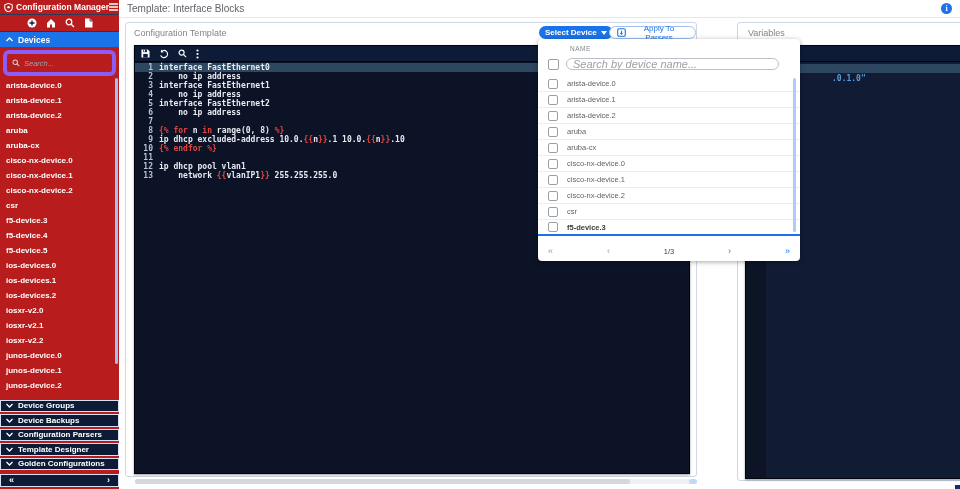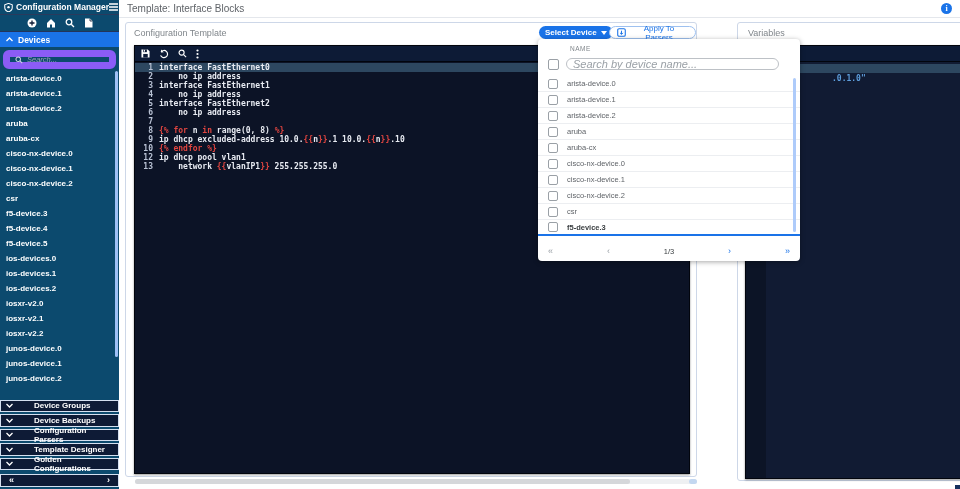--- a/index.html
+++ b/index.html
@@ -2,42 +2,42 @@
 <html><head>
 <meta charset="utf-8">
 <style>
   * { margin:0; padding:0; box-sizing:border-box; }
   html,body { width:960px; height:489px; overflow:hidden; background:#fff;
     font-family:"Liberation Sans", sans-serif; }
   .app { position:relative; width:960px; height:489px; }
 
   
   .sidebar { position:absolute; left:0; top:0; width:119px; height:489px;
-    background:#0c4a6e; color:#fff; }
+    background:#b91c1c; color:#fff; }
   .brand-row { display:flex; align-items:center; height:15px; padding:0 4px;
     border-bottom:1px solid #2a3a5c; }
   .brand-title { font-size:8.5px; font-weight:bold; margin-left:3px; flex:1; white-space:nowrap; }
   .icon { display:inline-flex; align-items:center; justify-content:center; color:#fff; }
   .side-toolbar { display:flex; align-items:center; justify-content:center; gap:9px;
     height:17px; border-bottom:1px solid #23345a; }
   .side-toolbar .icon { cursor:pointer; }
   .devices-header { display:flex; align-items:center; gap:5px; height:15px;
     background:#1a73e8; padding:0 6px; font-size:8.5px; font-weight:bold; cursor:pointer; }
   .side-search { display:flex; gap:4px; margin:3px 3px 2px 3px;
-    height:19px; border:7px solid #8b5cf6; border-radius:6px; padding:0 5px; background:transparent; }
+    height:26px; border:4px solid #8b5cf6; border-radius:6px; padding:0 5px; background:transparent; }
   .side-search input { background:transparent; border:none; outline:none; color:#cdd4e2;
     font-size:7.5px; font-style:italic; width:100%; font-family:"Liberation Sans",sans-serif; }
   .side-search input::placeholder { color:#9aa3b5; }
   .device-list { position:relative; height:312px; overflow:hidden; }
   .device-item { height:15px; line-height:15px; padding-left:6px; font-size:8px;
     font-weight:bold; white-space:nowrap; cursor:pointer; }
   .side-vscroll { position:absolute; right:1px; top:0; width:3px; height:286px;
     background:#9fc0f5; border-radius:2px; }
   .side-sections { position:absolute; left:0; bottom:17px; width:119px; }
-  .section-bar { display:flex; align-items:center; gap:21px; height:12.5px; margin:0 0 2px 0;
+  .section-bar { display:flex; align-items:center; gap:5px; height:12.5px; margin:0 0 2px 0;
     border:1px solid #d5e0f0; background:#0e1b36; padding:0 5px; font-size:8px;
     font-weight:bold; cursor:pointer; }
   .collapse-bar { position:absolute; left:0; bottom:2px; width:119px; height:13px;
     display:flex; align-items:center; justify-content:space-between; padding:0 8px;
     border:1px solid #d5e0f0; background:#0e1b36; font-size:9px; font-weight:bold; }
   .collapse-bar span { cursor:pointer; line-height:11px; }
 
   
   .main { position:absolute; left:119px; top:0; width:841px; height:489px; background:#fff; }
   .page-header { height:18px; border-bottom:1px solid #e4e7ec; display:flex; align-items:center;
@@ -319,20 +319,21 @@
             <div class="code-line sel"><span class="ln">1</span><span class="tok-p">interface FastEthernet0</span></div>
             <div class="code-line"><span class="ln">2</span><span class="tok-p">    no ip address</span></div>
             <div class="code-line"><span class="ln">3</span><span class="tok-p">interface FastEthernet1</span></div>
             <div class="code-line"><span class="ln">4</span><span class="tok-p">    no ip address</span></div>
             <div class="code-line"><span class="ln">5</span><span class="tok-p">interface FastEthernet2</span></div>
             <div class="code-line"><span class="ln">6</span><span class="tok-p">    no ip address</span></div>
             <div class="code-line"><span class="ln">7</span></div>
             <div class="code-line"><span class="ln">8</span><span class="tok-k">{% for</span><span class="tok-p"> n </span><span class="tok-k">in</span><span class="tok-p"> range(0, 8) </span><span class="tok-k">%}</span></div>
             <div class="code-line"><span class="ln">9</span><span class="tok-p">ip dhcp excluded-address 10.0.</span><span class="tok-k">{{</span><span class="tok-p">n</span><span class="tok-k">}}</span><span class="tok-p">.1 10.0.</span><span class="tok-k">{{</span><span class="tok-p">n</span><span class="tok-k">}}</span><span class="tok-p">.10</span></div>
             <div class="code-line"><span class="ln">10</span><span class="tok-k">{% endfor %}</span></div>
+            <div class="code-line"><span class="ln">11</span></div>
             <div class="code-line"><span class="ln">12</span><span class="tok-p">ip dhcp pool vlan1</span></div>
             <div class="code-line"><span class="ln">13</span><span class="tok-p">    network </span><span class="tok-k">{{</span><span class="tok-p">vlanIP1</span><span class="tok-k">}}</span><span class="tok-p"> 255.255.255.0</span></div>
           </div>
       </div>
       <div class="hscroll">
         <div class="hscroll-thumb"></div>
         <div class="hscroll-cap"></div>
       </div>
     </div>
 

